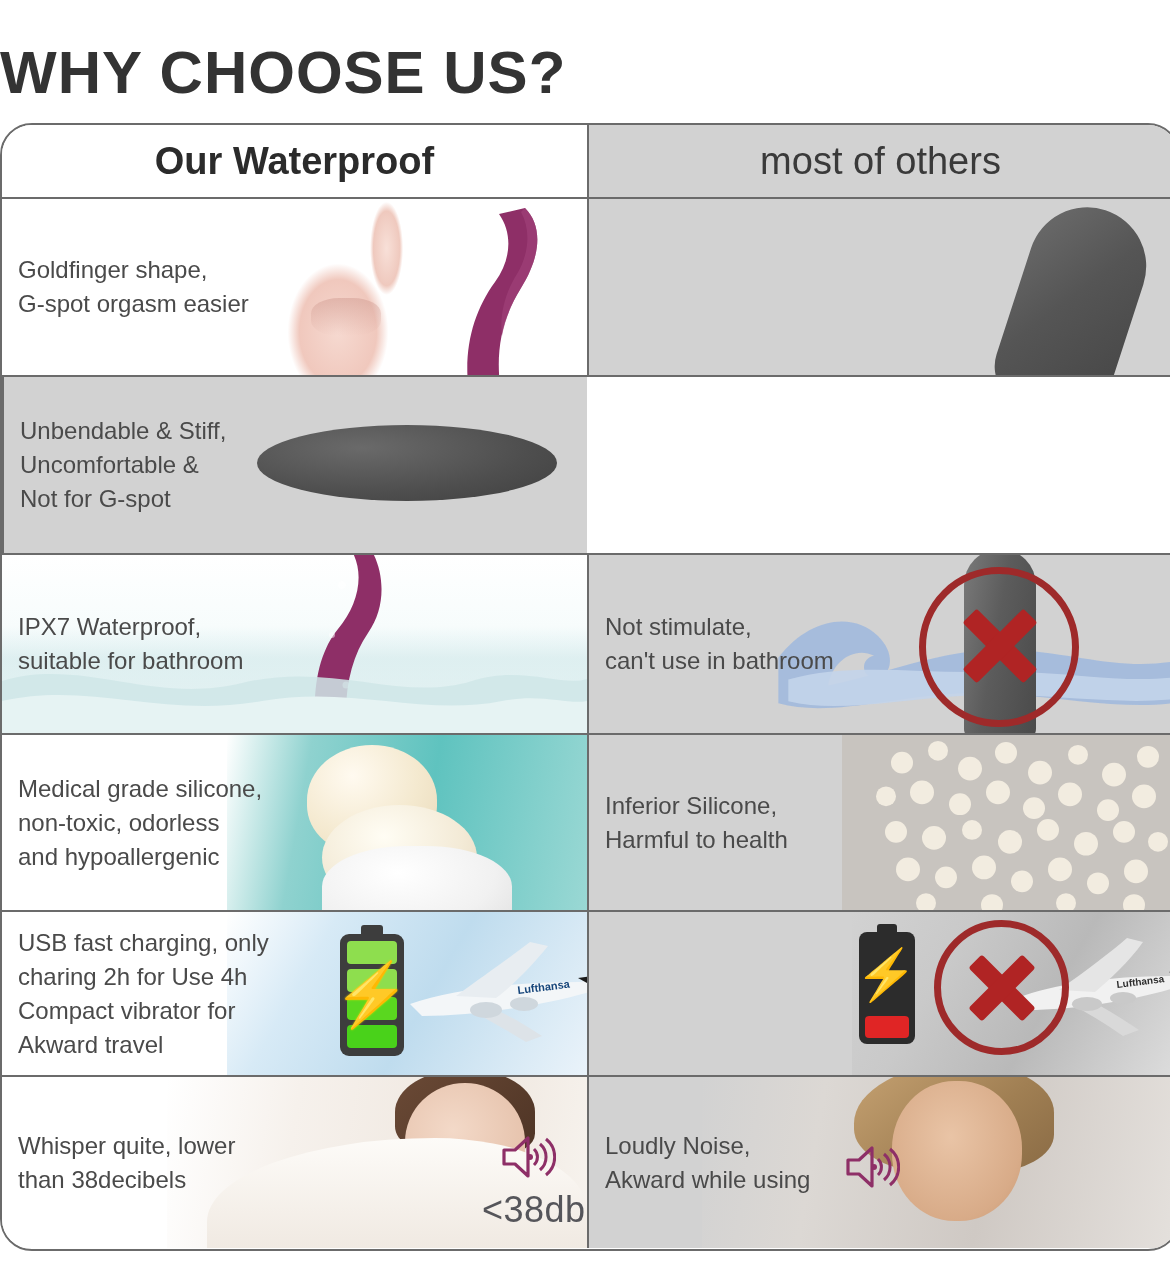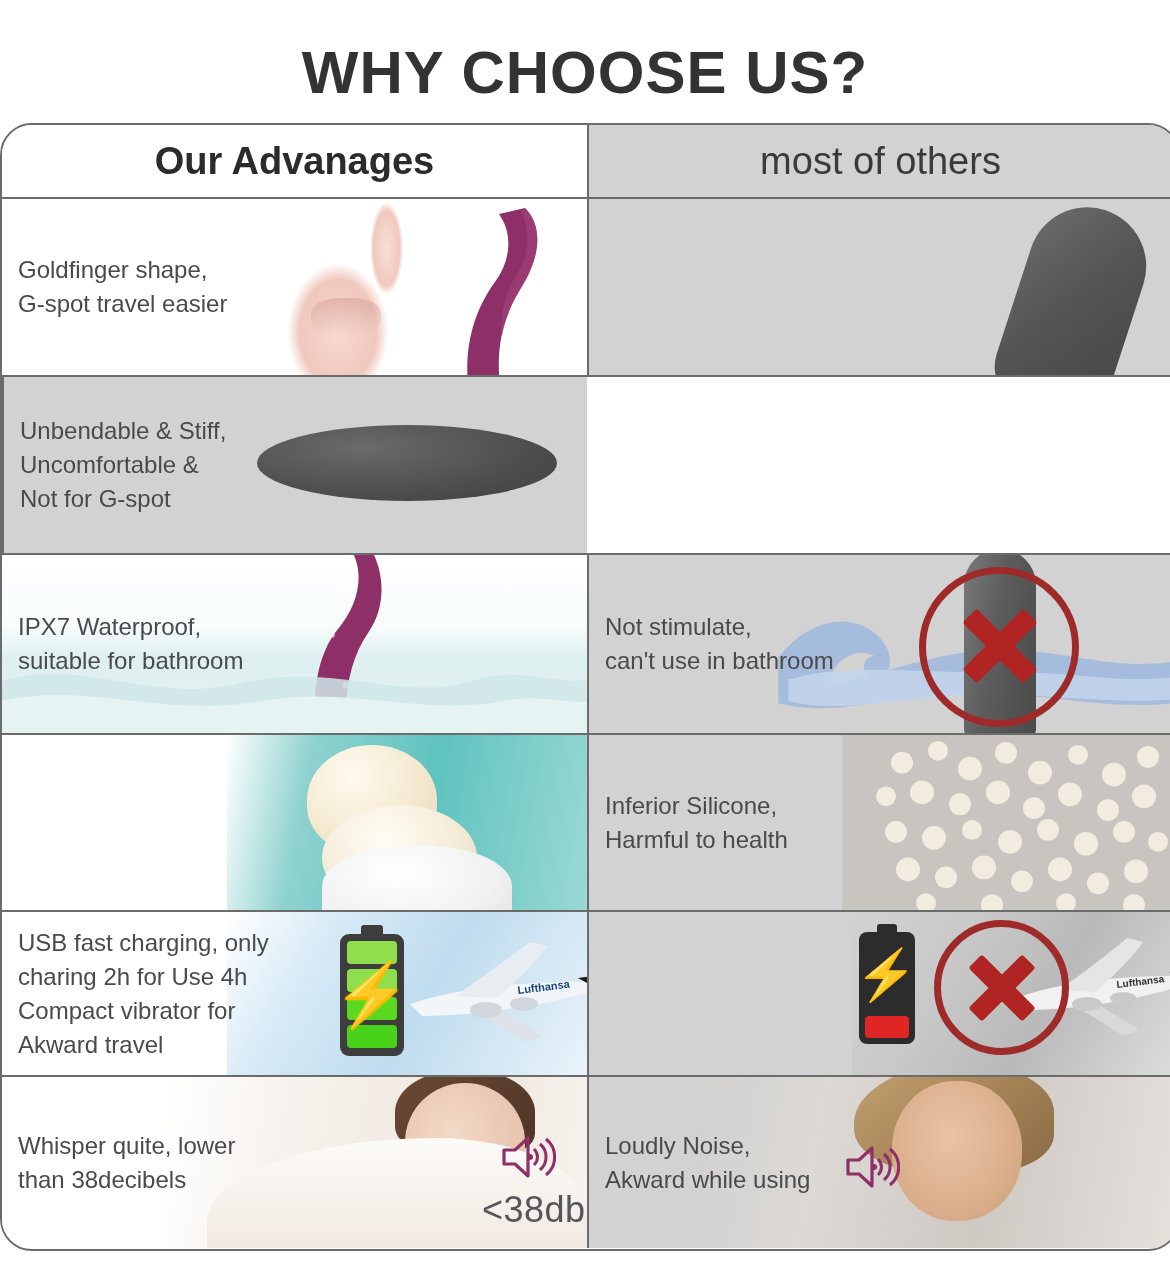--- a/index.html
+++ b/index.html
@@ -7,21 +7,21 @@
     width: 1170px; height: 1278px;
     background: #ffffff;
     font-family: "Liberation Sans", sans-serif;
     overflow: hidden;
   }
   .page { position: relative; width: 1170px; height: 1278px; background: #fff; }
 
   
   .title {
     position: absolute; top: 38px; left: 0; width: 1170px;
-    text-align: center;
+    text-align: left;
     font-size: 60px; font-weight: bold; letter-spacing: 1px;
     color: #333333;
     font-family: "Liberation Sans", sans-serif;
   }
 
   
   .table {
     position: absolute; left: 0; top: 123px;
     width: 1180px; height: 1128px;
     border: 2px solid #6b6b6b;
@@ -268,40 +268,40 @@
 <body>
 
 <div class="page">
 
   <div class="title">WHY CHOOSE US?</div>
 
   <div class="table">
 
     <div class="row hrow">
       <div class="cell left">
-        <div class="hcell">Our Advanages</div>
+        <div class="hcell">Our Waterproof</div>
       </div>
       <div class="cell right">
         <div class="hcell others">most of others</div>
       </div>
     </div>
 
     <div class="row r1h">
       <div class="cell left">
         <div class="art">
           <div class="hand"></div>
           <div class="wand1">
             <svg viewBox="0 0 92 185" preserveAspectRatio="none">
               <path d="M70 0 C88 18 86 48 66 80 C46 112 40 145 46 185 L14 185 C8 142 18 104 40 74 C56 52 58 26 44 6 Z" fill="#8E2F67"></path>
               <path d="M70 0 C88 18 86 48 66 80 C56 96 50 112 47 128 C44 104 52 82 62 66 C74 46 76 22 66 4 Z" fill="#A2457C" opacity=".6"></path>
             </svg>
           </div>
         </div>
         <div class="ctext">Goldfinger shape,
-G-spot travel easier</div>
+G-spot orgasm easier</div>
       </div>
       <div class="cell right">
         <div class="art">
           <div class="darkTip"></div>
         </div>
       </div>
     </div>
 
     <div class="row r2h">
       <div class="cell right">
@@ -354,20 +354,23 @@
     </div>
 
     <div class="row r4h">
       <div class="cell left">
         <div class="art">
           <div class="doctor"></div>
           <div class="implant1"></div>
           <div class="implant2"></div>
           <div class="glove"></div>
         </div>
+        <div class="ctext">Medical grade silicone,
+non-toxic, odorless
+and hypoallergenic</div>
       </div>
       <div class="cell right">
         <div class="art">
           <svg class="pellets" viewBox="0 0 330 177" preserveAspectRatio="none">
             <rect width="330" height="177" fill="#c8c4bf"></rect>
             <g fill="#f2ece0">
               <circle cx="60" cy="28" r="11"></circle>
                 <circle cx="96" cy="16" r="10"></circle>
                 <circle cx="128" cy="34" r="12"></circle>
               <circle cx="164" cy="18" r="11"></circle>

